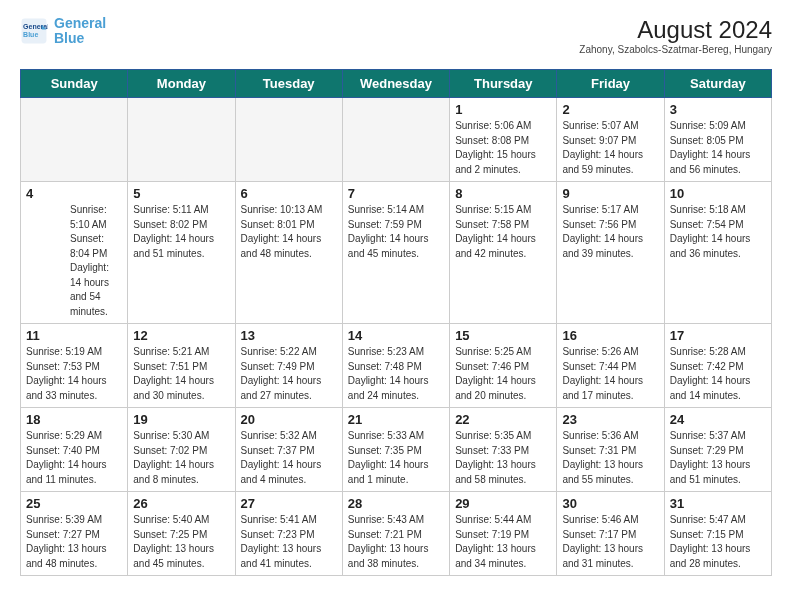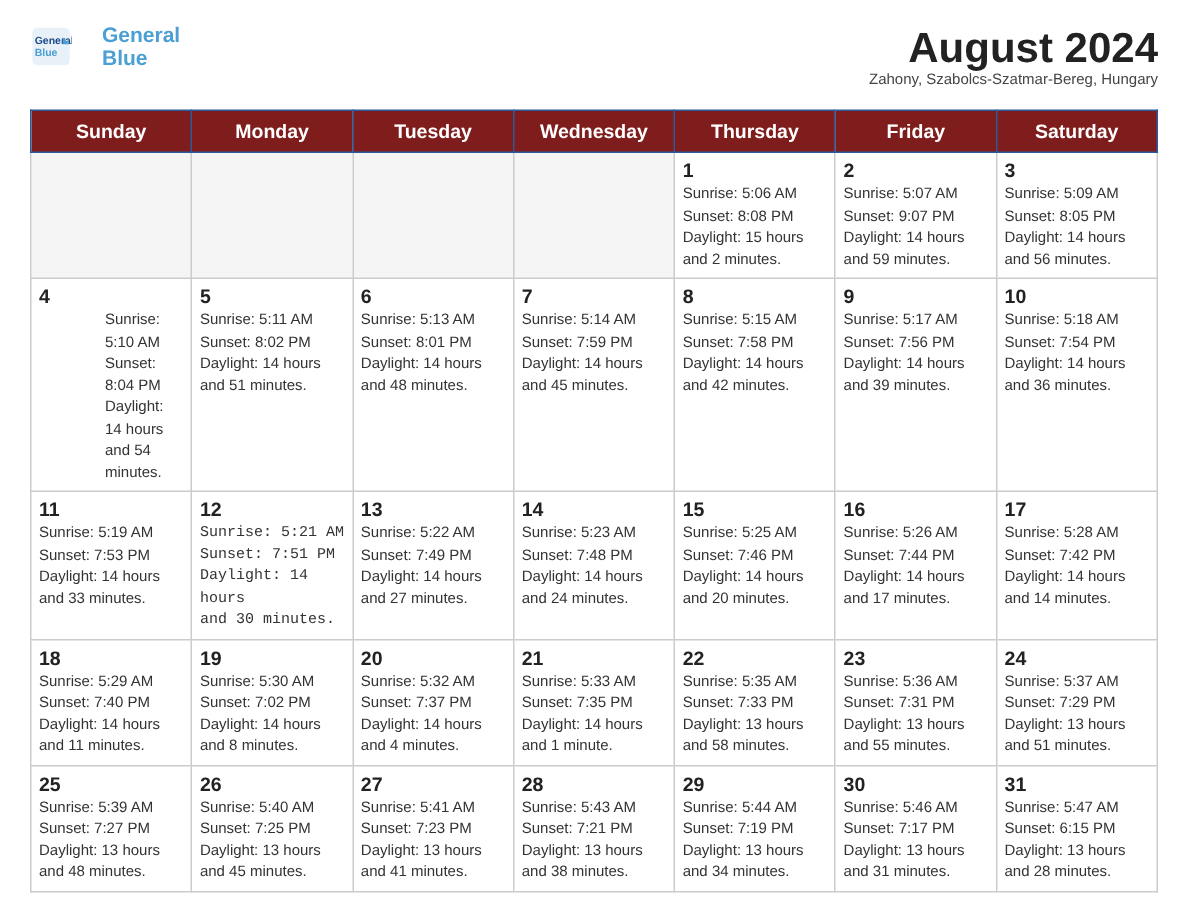--- a/index.html
+++ b/index.html
@@ -6,61 +6,61 @@
     body {
       font-family: Arial, sans-serif;
       background: #fff;
       width: 792px;
       min-height: 612px;
       padding: 16px 20px;
     }
     .header-logo {
       display: flex;
       align-items: center;
-      gap: 20px;
+      gap: 6px;
       margin-bottom: 4px;
     }
     .logo-text {
       font-size: 14px;
       font-weight: bold;
       color: #1a4a8a;
       line-height: 1.1;
     }
     .logo-text span {
       color: #4a9fd4;
     }
     .logo-icon {
       width: 28px;
       height: 28px;
     }
     .title-section {
       text-align: right;
       margin-bottom: 6px;
     }
     .calendar-title {
-      font-size: 28px;
-      font-weight: bold;
+      font-size: 24px;
+      font-weight: normal;
       color: #222;
     }
     .calendar-subtitle {
       font-size: 10px;
       color: #444;
     }
     .top-row {
       display: flex;
       justify-content: space-between;
       align-items: flex-start;
       margin-bottom: 8px;
     }
     table {
       width: 100%;
       border-collapse: collapse;
     }
     thead tr th {
-      background-color: #7f1d1d;
+      background-color: #0f766e;
       color: #fff;
       font-size: 13px;
       font-weight: bold;
       padding: 6px 4px;
       text-align: center;
       border: 1px solid #2a5a9a;
     }
     tbody tr td {
       border: 1px solid #ccc;
       vertical-align: top;
@@ -161,21 +161,21 @@
         </td>
         <td>
           <span class="day-num">5</span>
           <div class="day-info" style="white-space: pre-line;">Sunrise: 5:11 AM
 Sunset: 8:02 PM
 Daylight: 14 hours
 and 51 minutes.</div>
         </td>
         <td>
           <span class="day-num">6</span>
-          <div class="day-info" style="white-space: pre-line;">Sunrise: 5:13 AM
+          <div class="day-info" style="white-space: pre-line;">Sunrise: 10:13 AM
 Sunset: 8:01 PM
 Daylight: 14 hours
 and 48 minutes.</div>
         </td>
         <td>
           <span class="day-num">7</span>
           <div class="day-info" style="white-space: pre-line;">Sunrise: 5:14 AM
 Sunset: 7:59 PM
 Daylight: 14 hours
 and 45 minutes.</div>
@@ -205,21 +205,21 @@
       <tr>
         <td>
           <span class="day-num">11</span>
           <div class="day-info" style="white-space: pre-line;">Sunrise: 5:19 AM
 Sunset: 7:53 PM
 Daylight: 14 hours
 and 33 minutes.</div>
         </td>
         <td>
           <span class="day-num">12</span>
-          <div class="day-info" style="white-space: pre-line; font-family: Liberation Mono, monospace;">Sunrise: 5:21 AM
+          <div class="day-info" style="white-space: pre-line;">Sunrise: 5:21 AM
 Sunset: 7:51 PM
 Daylight: 14 hours
 and 30 minutes.</div>
         </td>
         <td>
           <span class="day-num">13</span>
           <div class="day-info" style="white-space: pre-line;">Sunrise: 5:22 AM
 Sunset: 7:49 PM
 Daylight: 14 hours
 and 27 minutes.</div>
@@ -343,19 +343,19 @@
         <td>
           <span class="day-num">30</span>
           <div class="day-info" style="white-space: pre-line;">Sunrise: 5:46 AM
 Sunset: 7:17 PM
 Daylight: 13 hours
 and 31 minutes.</div>
         </td>
         <td>
           <span class="day-num">31</span>
           <div class="day-info" style="white-space: pre-line;">Sunrise: 5:47 AM
-Sunset: 6:15 PM
+Sunset: 7:15 PM
 Daylight: 13 hours
 and 28 minutes.</div>
         </td>
       </tr>
     </tbody>
 </table>
 
 </body></html>

